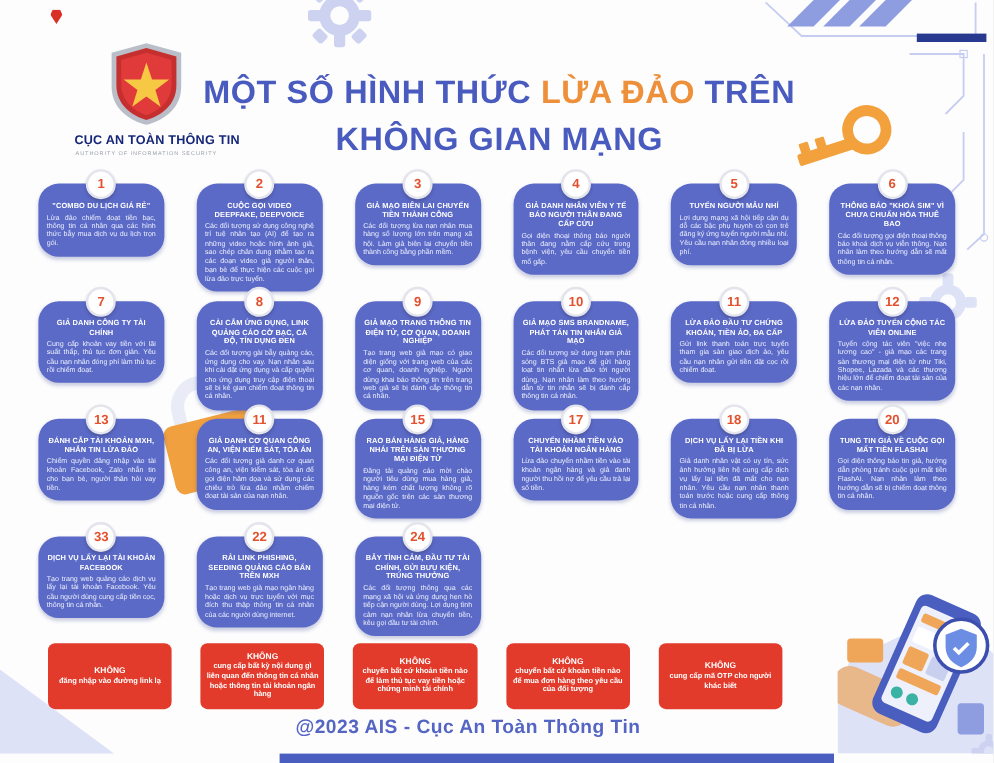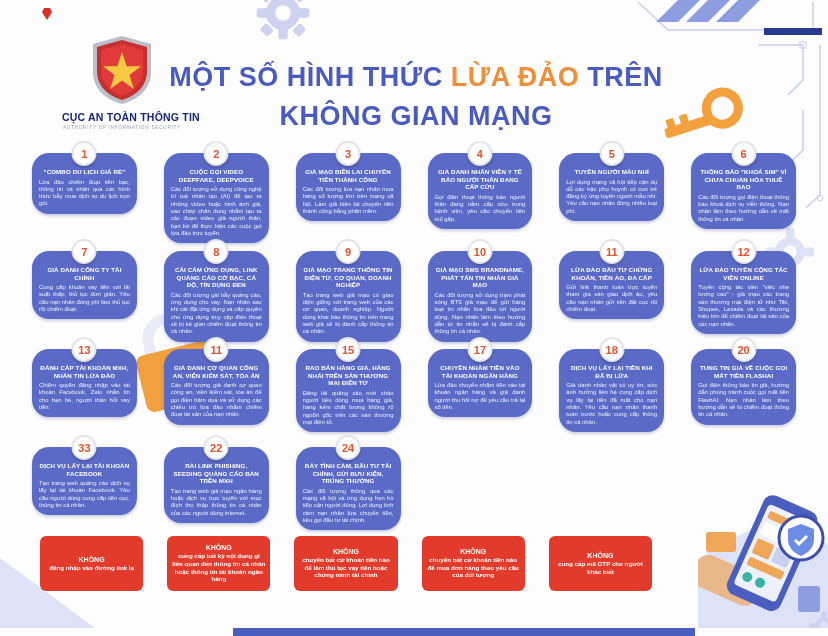--- a/index.html
+++ b/index.html
@@ -363,15 +363,16 @@
       <div class="warn-label">KHÔNG</div>
       <div class="warn-body">chuyển bất cứ khoản tiền nào để mua đơn hàng theo yêu cầu của đối tượng</div>
     </div>
 
     <div class="warn">
       <div class="warn-label">KHÔNG</div>
       <div class="warn-body">cung cấp mã OTP cho người khác biết</div>
     </div>
   </div>
 
+  <div class="footer">@2023 AIS - Cục An Toàn Thông Tin</div>
   <div class="bottom-bar"></div>
 
 </div>
 
 </body></html>

